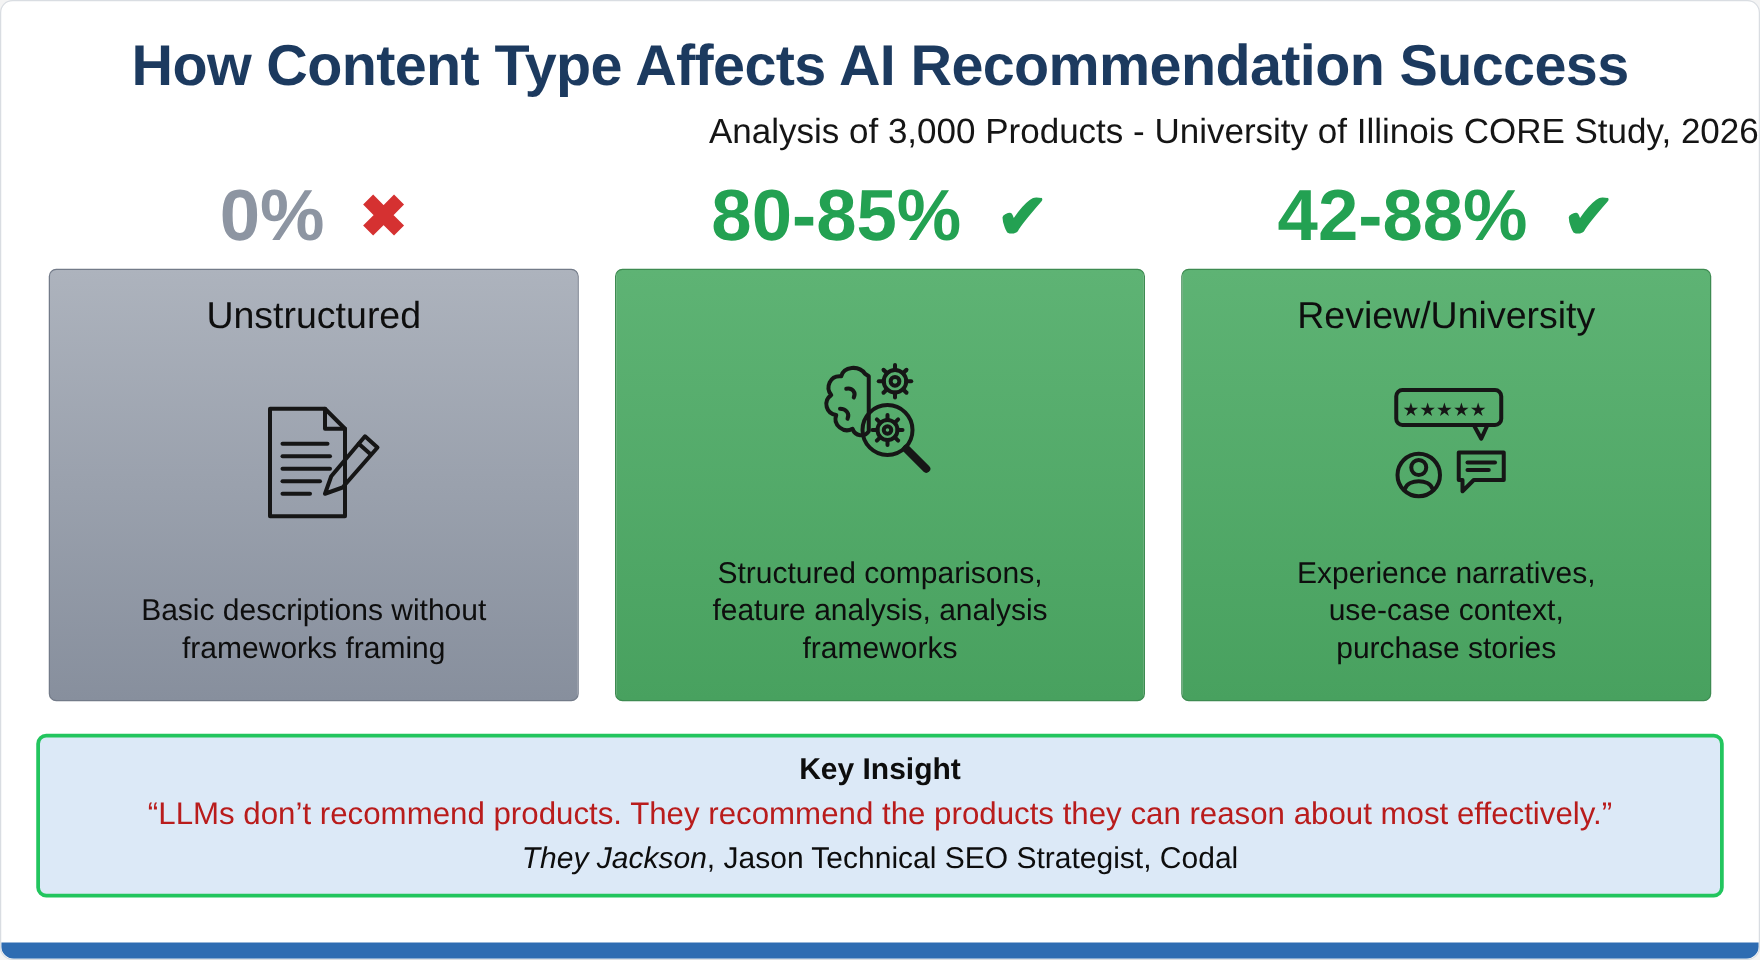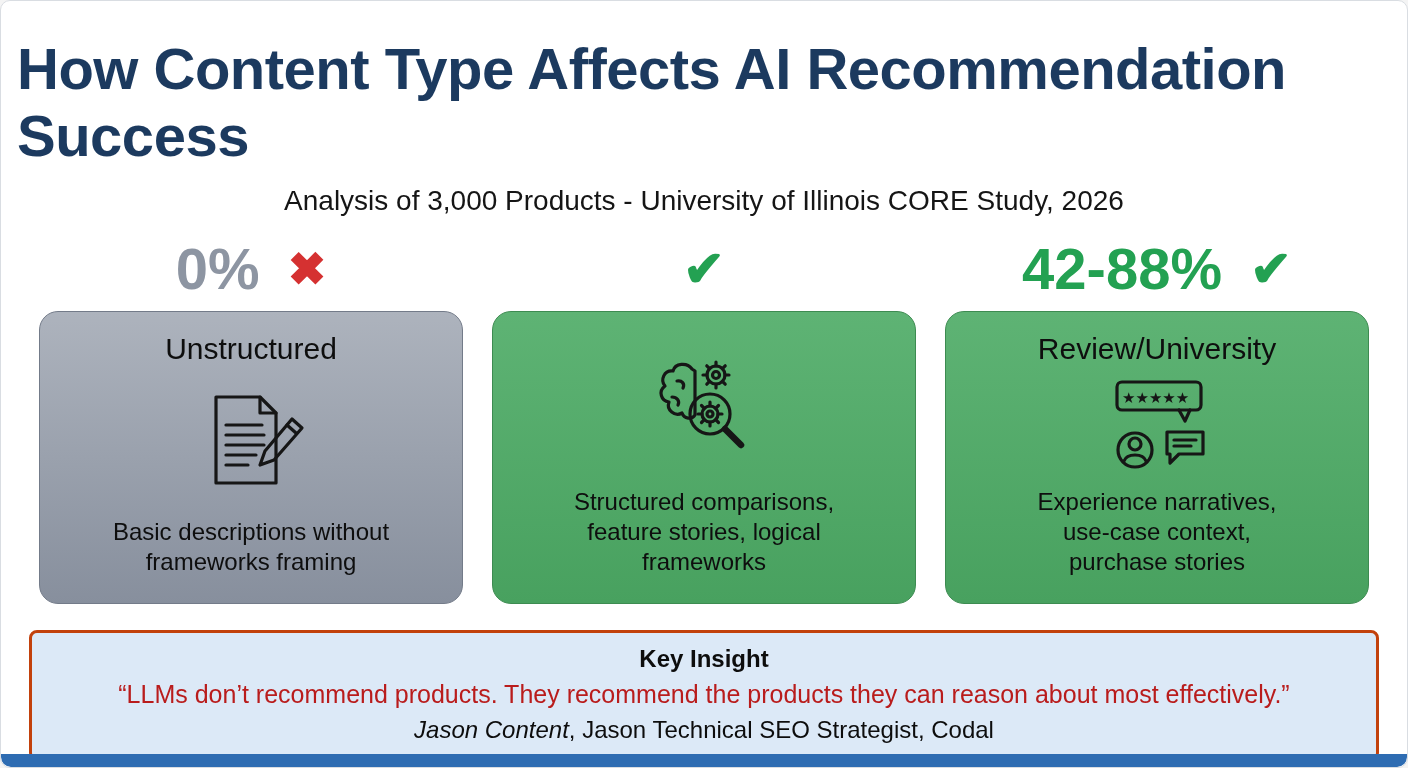--- a/index.html
+++ b/index.html
@@ -1,36 +1,36 @@
 <!DOCTYPE html>
 <html><head>
 <meta charset="utf-8">
 <style>
   *{box-sizing:border-box}
   html,body{margin:0;padding:0}
   body{width:1408px;height:768px;background:#f4f4f4;font-family:"Liberation Sans",sans-serif;color:#111;overflow:hidden}
   .page{width:1408px;height:768px;position:relative;background:#ffffff;border:1px solid #d9dde2;border-radius:10px;padding-top:18px;overflow:hidden}
-  .title{text-align:left;font-size:58px;font-weight:700;color:#1c3a5f;letter-spacing:-0.5px;margin:16px}
-  .subtitle{text-align:center;font-size:28px;color:#151515;margin-top:10px}
+  .title{text-align:center;font-size:46px;font-weight:700;color:#1c3a5f;letter-spacing:-0.5px;margin:6px}
+  .subtitle{text-align:right;font-size:28px;color:#151515;margin-top:10px}
   .columns{display:grid;grid-template-columns:repeat(3,1fr);gap:29px;padding:0 38px;margin-top:10px}
   .col{display:flex;flex-direction:column}
   .percent-row{display:flex;align-items:center;justify-content:center;gap:28px;height:84px}
   .pct{font-size:58px;font-weight:700;line-height:1}
   .pct.pass{color:#23a152}
   .pct.fail{color:#8d95a2}
   .mark{font-size:50px;font-weight:700;line-height:1}
   .mark.pass{color:#23a152}
   .mark.fail{color:#d53131;font-size:46px}
-  .card{height:293px;border-radius:19px;display:flex;flex-direction:column;align-items:center;justify-content:space-between;padding:20px 26px 26px;text-align:center}
+  .card{height:346px;border-radius:6px;display:flex;flex-direction:column;align-items:center;justify-content:space-between;padding:20px 26px 26px;text-align:center}
   .card.gray{background:linear-gradient(180deg,#adb3bd 0%,#878f9d 100%);border:1px solid #737b89}
   .card.green{background:linear-gradient(180deg,#5eb374 0%,#48a15f 100%);border:1px solid #3d8b51}
   .card-title{font-size:30px;color:#0e0e0e}
   .icon-wrap{flex:1;display:flex;align-items:center;justify-content:center}
   .card-desc{font-size:24px;line-height:1.25;color:#0e0e0e;white-space:pre-line}
-  .insight{margin:26px 28px 0;border:3px solid #c2410c;border-radius:8px;background:#dce9f7;padding:12px 20px 14px;text-align:center}
+  .insight{margin:26px 28px 0;border:3px solid #22c55e;border-radius:8px;background:#dce9f7;padding:12px 20px 14px;text-align:center}
   .insight-title{font-size:24px;font-weight:700;color:#0d0d0d}
   .insight-quote{font-size:25px;margin-top:7px;color:#b91c1c}
   .insight-attr{font-size:24px;margin-top:7px;color:#0d0d0d}
   .attr-name{font-style:italic}
   .bottom-bar{position:absolute;left:0;right:0;bottom:0;height:13px;background:#2e6cb2;border-radius:0 0 10px 10px}
   svg .ln{fill:none;stroke:#161616;stroke-width:3.2;stroke-linecap:round;stroke-linejoin:round}
 </style>
 </head>
 <body>
 
@@ -63,20 +63,21 @@
             </g>
           </svg>
         </div>
         <div class="card-desc">Basic descriptions without
 frameworks framing</div>
       </div>
     </div>
 
     <div class="col">
       <div class="percent-row">
+        <span class="pct pass">80-85%</span>
         <span class="mark pass">✔</span>
       </div>
       <div class="card green">
         <div class="icon-wrap">
           <svg width="120" height="102" viewBox="0 0 120 102" aria-hidden="true">
             <g class="ln">
               <path d="M48 10 c-5 -7 -17 -6 -19 2 c-9 -1 -13 9 -8 15 c-7 5 -4 15 4 16 c-3 8 6 15 13 11 c2 6 10 7 13 2 L51 12 Z"></path>
               <path d="M33 22 c5 -1 8 3 6 7"></path>
               <path d="M28 38 c5 0 8 4 6 8"></path>
               <circle cx="72" cy="16" r="9"></circle>
@@ -98,21 +99,21 @@
               <line x1="60.3" y1="60.7" x2="57.5" y2="63.5"></line>
               <line x1="58" y1="55" x2="54" y2="55"></line>
               <line x1="60.3" y1="49.3" x2="57.5" y2="46.5"></line>
               <line x1="66" y1="47" x2="66" y2="43"></line>
               <line x1="71.7" y1="49.3" x2="74.5" y2="46.5"></line>
               <line x1="81" y1="70" x2="97" y2="86" style="stroke-width:6.5"></line>
             </g>
           </svg>
         </div>
         <div class="card-desc">Structured comparisons,
-feature stories, logical
+feature analysis, analysis
 frameworks</div>
       </div>
     </div>
 
     <div class="col">
       <div class="percent-row">
         <span class="pct pass">42-88%</span>
         <span class="mark pass">✔</span>
       </div>
       <div class="card green">
@@ -136,18 +137,18 @@
 use-case context,
 purchase stories</div>
       </div>
     </div>
 
   </div>
 
   <div class="insight">
     <div class="insight-title">Key Insight</div>
     <div class="insight-quote">“LLMs don’t recommend products. They recommend the products they can reason about most effectively.”</div>
-    <div class="insight-attr"><span class="attr-name">Jason Content</span><span>, Jason Technical SEO Strategist, Codal</span></div>
+    <div class="insight-attr"><span class="attr-name">They Jackson</span><span>, Jason Technical SEO Strategist, Codal</span></div>
   </div>
 
   <div class="bottom-bar"></div>
 
 </div>
 
 </body></html>

